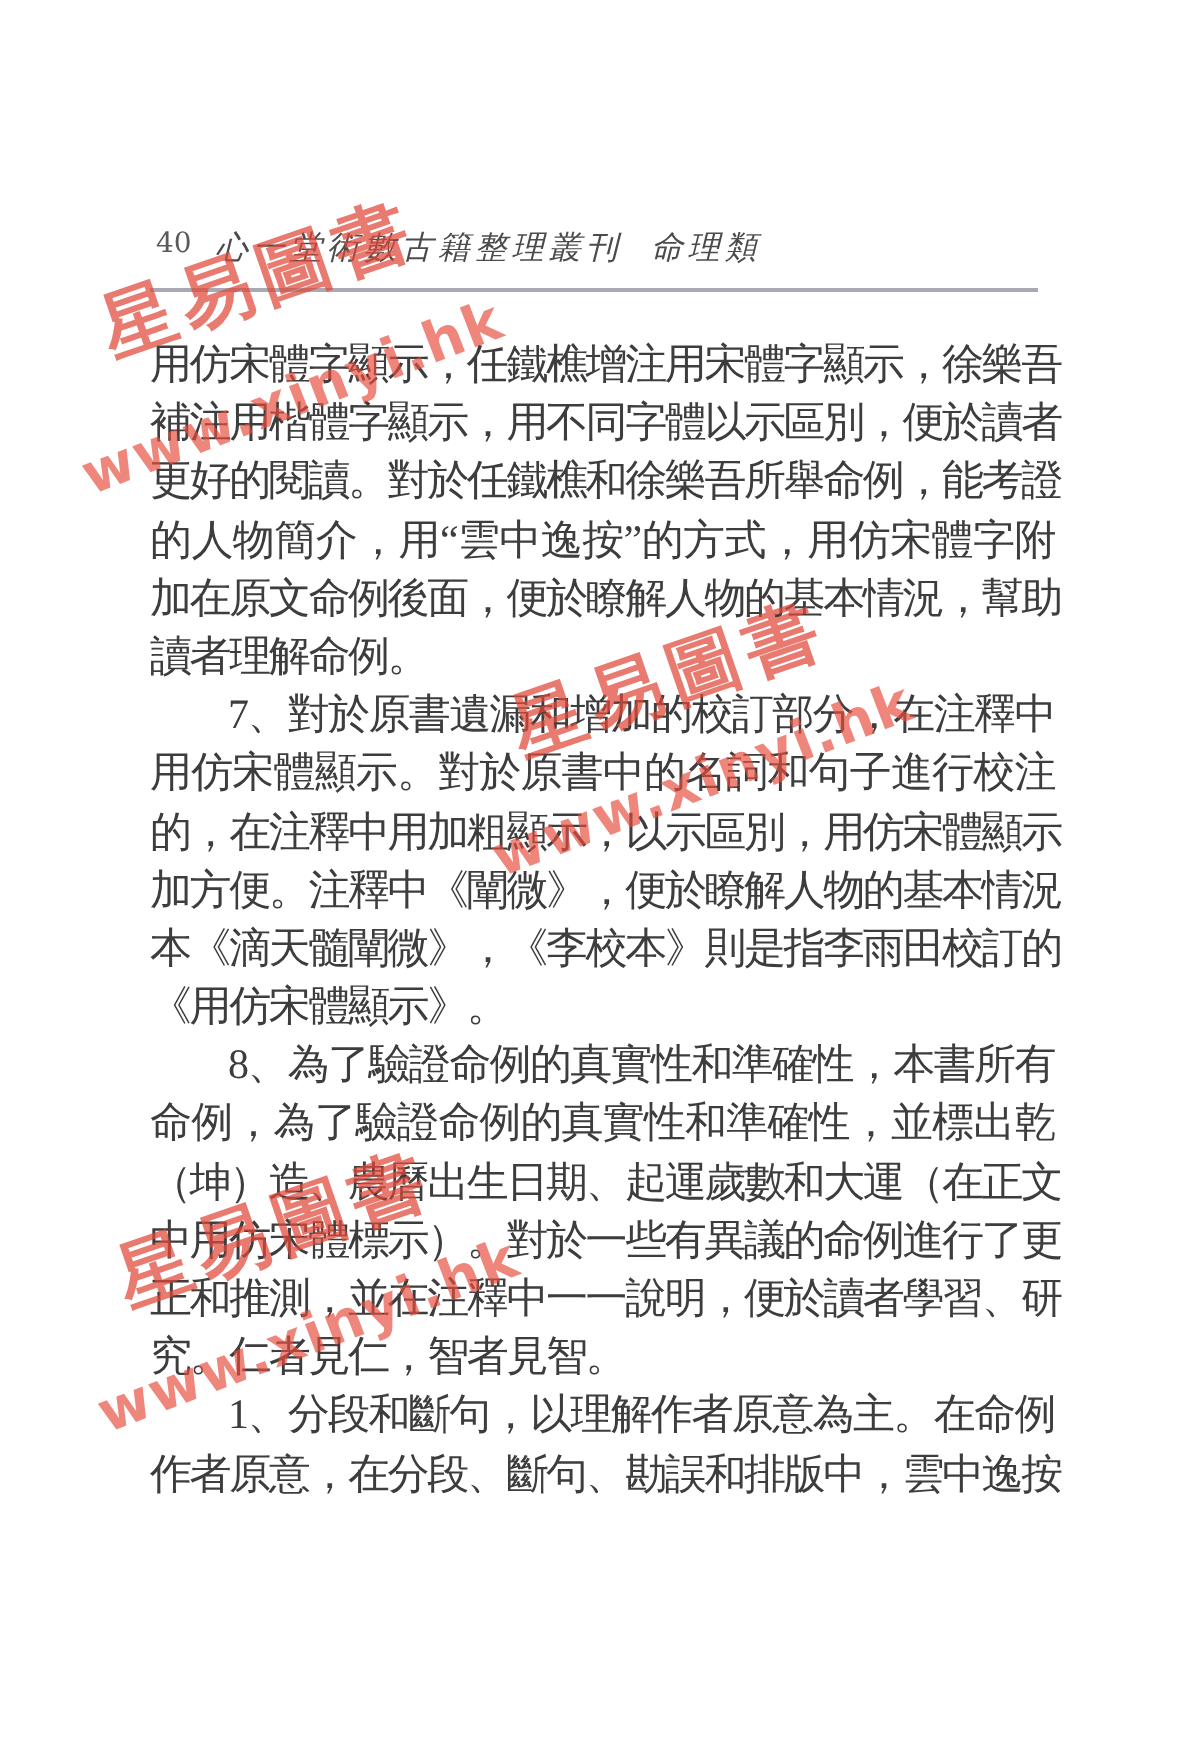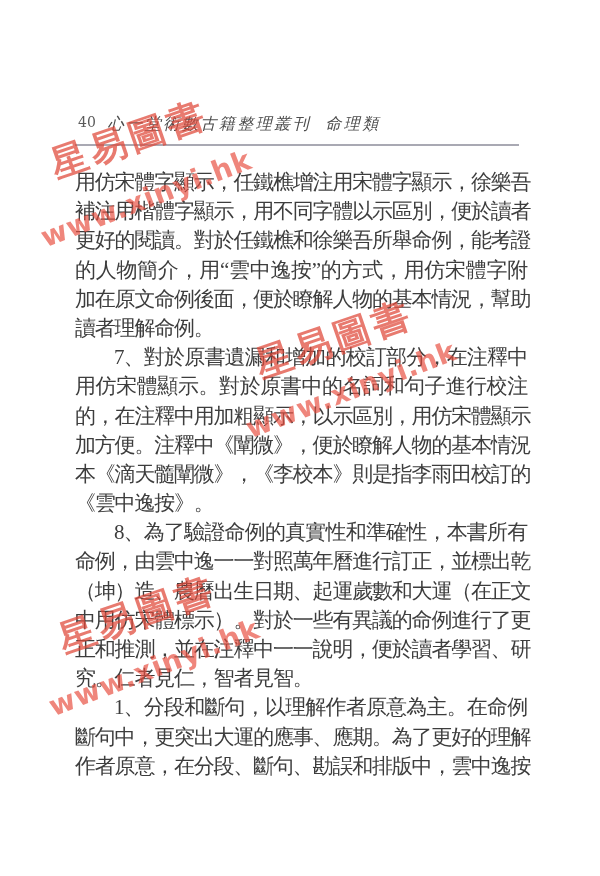--- a/index.html
+++ b/index.html
@@ -81,29 +81,28 @@
       <div class="line">補注用楷體字顯示，用不同字體以示區別，便於讀者</div>
       <div class="line">更好的閱讀。對於任鐵樵和徐樂吾所舉命例，能考證</div>
       <div class="line">的人物簡介，用“雲中逸按”的方式，用仿宋體字附</div>
       <div class="line">加在原文命例後面，便於瞭解人物的基本情況，幫助</div>
       <div class="line end">讀者理解命例。</div>
       <div class="line indent">7、對於原書遺漏和增加的校訂部分，在注釋中</div>
       <div class="line">用仿宋體顯示。對於原書中的名詞和句子進行校注</div>
       <div class="line">的，在注釋中用加粗顯示，以示區別，用仿宋體顯示</div>
       <div class="line">加方便。注釋中《闡微》，便於瞭解人物的基本情況</div>
       <div class="line">本《滴天髓闡微》，《李校本》則是指李雨田校訂的</div>
-      <div class="line end">《雲中逸按》。</div>
+      <div class="line end">《用仿宋體顯示》。</div>
       <div class="line indent">8、為了驗證命例的真實性和準確性，本書所有</div>
-      <div class="line">命例，由雲中逸一一對照萬年曆進行訂正，並標出乾</div>
+      <div class="line">命例，為了驗證命例的真實性和準確性，並標出乾</div>
       <div class="line">（坤）造、農曆出生日期、起運歲數和大運（在正文</div>
       <div class="line">中用仿宋體標示）。對於一些有異議的命例進行了更</div>
       <div class="line">正和推測，並在注釋中一一說明，便於讀者學習、研</div>
       <div class="line end">究。仁者見仁，智者見智。</div>
       <div class="line indent">1、分段和斷句，以理解作者原意為主。在命例</div>
-      <div class="line">斷句中，更突出大運的應事、應期。為了更好的理解</div>
       <div class="line">作者原意，在分段、斷句、勘誤和排版中，雲中逸按</div>
     </div>
 
   <div class="wm wm1">
     <span class="wm-cn">星易圖書</span>
     <span class="wm-url">www.xinyi.hk</span>
   </div>
   <div class="wm wm2">
     <span class="wm-cn">星易圖書</span>
     <span class="wm-url">www.xinyi.hk</span>

